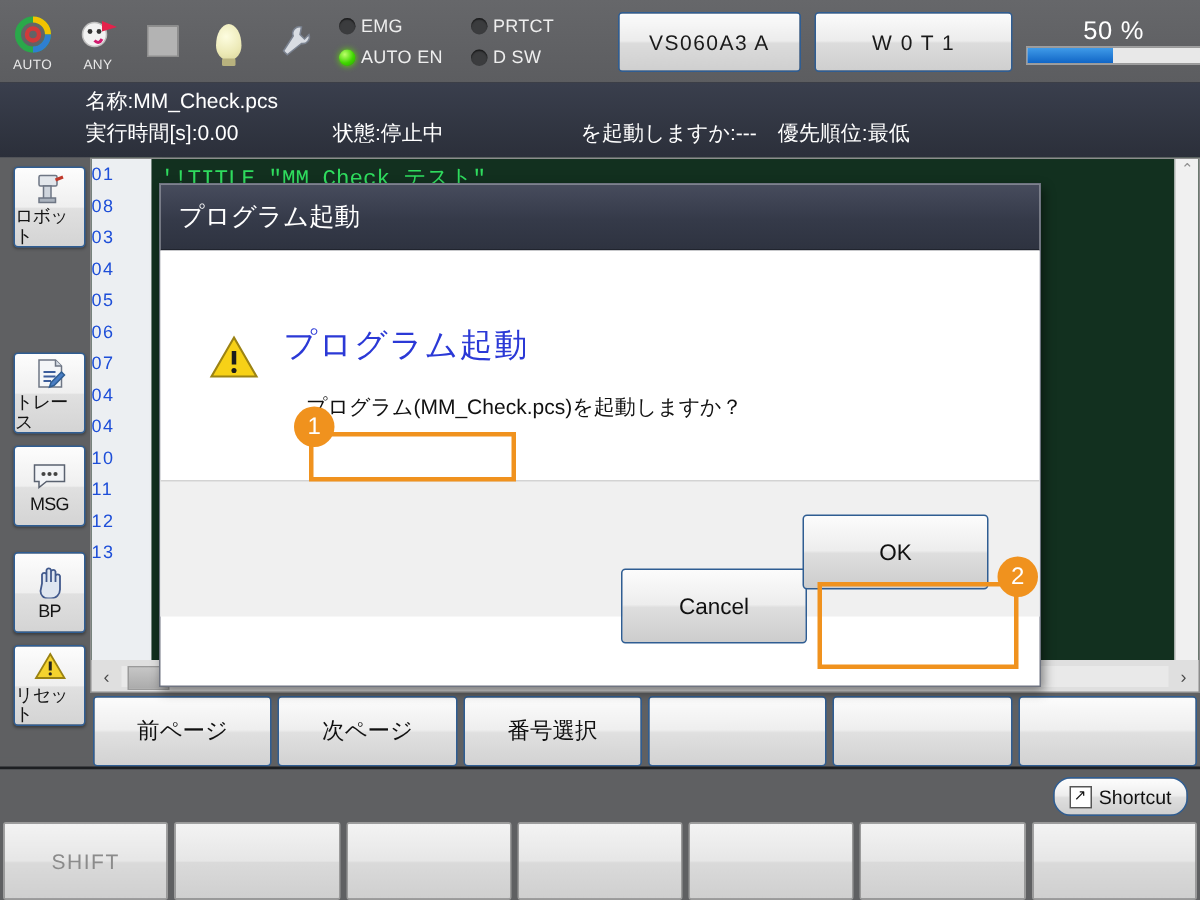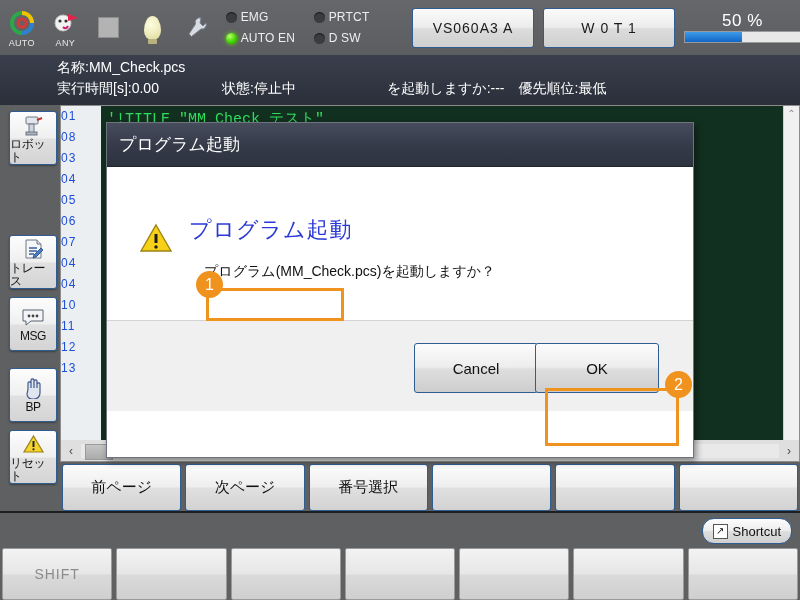--- a/index.html
+++ b/index.html
@@ -163,21 +163,21 @@
   .dlg-foot{
     position:absolute;left:0;bottom:0;width:100%;height:90px;
     background:#f0f0f0;border-top:1px solid #d3d3d3;
   }
   .dlg-btn{
     position:absolute;top:22px;width:122px;height:48px;
     border:1px solid #2f5d92;border-radius:3px;
     background:linear-gradient(180deg,#fcfcfc 0%,#ededed 48%,#dedede 52%,#cdcdcd 100%);
     display:flex;align-items:center;justify-content:center;font-size:15px;color:#111;
   }
-  #btn-cancel{left:307px;}
+  #btn-cancel{left:307px;margin-top:36px;}
   #btn-ok{left:428px;}
 
   
   .hl{position:absolute;border:3px solid #f0921e;box-sizing:border-box;}
   #hl1{left:206px;top:288px;width:138px;height:33px;}
   #hl2{left:545px;top:388px;width:134px;height:58px;}
   .badge{
     position:absolute;width:27px;height:27px;border-radius:50%;background:#f0921e;
     color:#ffffff;font-size:16px;display:flex;align-items:center;justify-content:center;
   }

